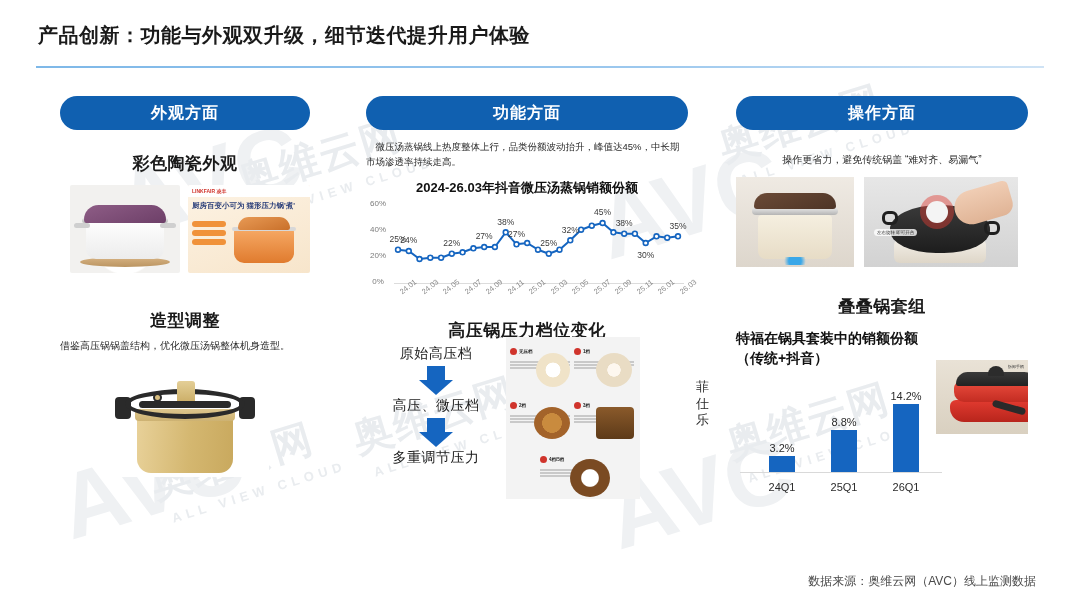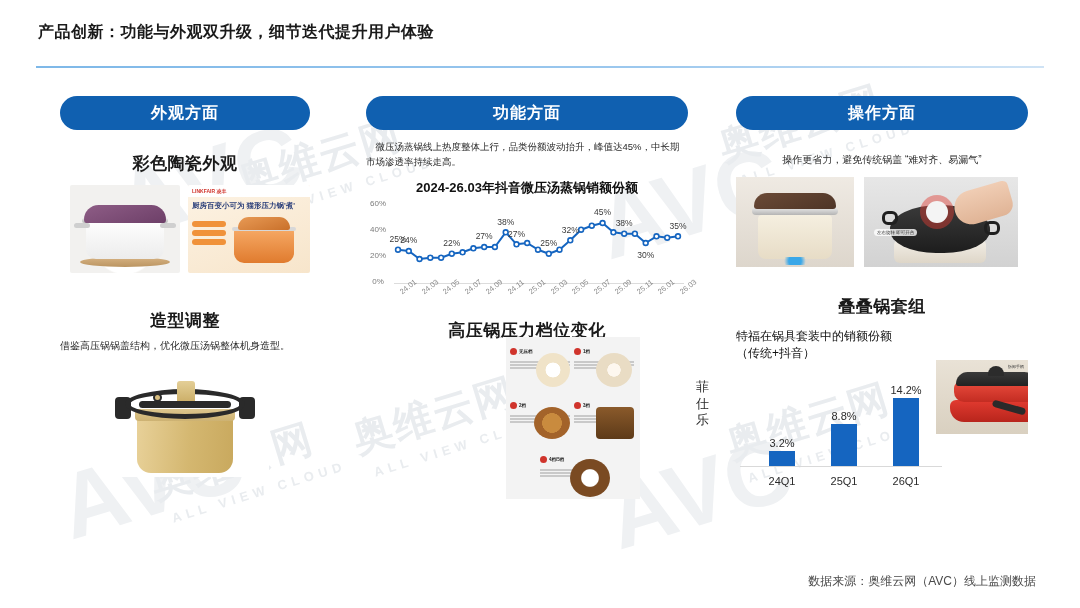--- a/index.html
+++ b/index.html
@@ -20,21 +20,21 @@
   .wm .big { font-size: 40px; letter-spacing: 2px; display: block; }
   .wm .sml { font-size: 13px; letter-spacing: 5px; display: block; margin-top: 2px; margin-left: 10px; }
   .wm-c {
     position: absolute; pointer-events: none; user-select: none; z-index: 1;
     font-size: 92px; font-weight: bold; color: #eff1f3; transform: rotate(-17deg);
   }
 
   
   .title-bar { position: absolute; left: 38px; top: 22px; z-index: 5; }
   .title-bar h1 {
-    font-size: 16px; font-weight: bold; color: #1a1a1a; letter-spacing: .5px;
+    font-size: 20px; font-weight: bold; color: #1a1a1a; letter-spacing: .5px;
   }
   .title-rule {
     position: absolute; left: 36px; top: 66px; width: 1008px; height: 2px;
     background: linear-gradient(to right, #7eb8e8 0%, #9cc8ee 60%, #cfe3f5 100%);
     z-index: 4;
   }
 
   
   .col { position: absolute; top: 96px; z-index: 3; }
   .col-a { left: 60px;  width: 250px; }
@@ -165,21 +165,21 @@
 
   .ph-grey { width: 154px; height: 90px; position: relative; background: linear-gradient(#e7e7e7,#d2d2d2); overflow: hidden; }
   .gr-lid { position:absolute; left:26px; top:28px; width:100px; height:48px; background: linear-gradient(#3a3a3a,#1d1d1d); border-radius: 50% 50% 46% 46%; }
   .gr-base { position:absolute; left:30px; top:62px; width:92px; height:24px; background: linear-gradient(#f3efe8,#ded6c8); border-radius: 6px; }
   .gr-knob { position:absolute; left:62px; top:24px; width:22px; height:22px; background: #f4f4f4; border-radius: 50%; box-shadow: 0 0 0 6px rgba(224,60,50,.45); }
   .gr-hand { position:absolute; right:6px; top:10px; width:58px; height:34px; background: linear-gradient(#f0cdb4,#e0b496); border-radius: 26px 8px 18px 26px; transform: rotate(-16deg); }
   .gr-tag { position:absolute; left:10px; top:52px; font-size:4.5px; color:#333; background:#ffffffcc; padding:1px 3px; border-radius:6px; white-space:nowrap; }
   .gr-hl { position:absolute; left:18px; top:34px; width:16px; height:14px; border:3px solid #1f1f1f; border-radius:6px; }
   .gr-hr { position:absolute; right:18px; top:44px; width:16px; height:14px; border:3px solid #1f1f1f; border-radius:6px; }
 
-  .bar-title2 { font-size: 12px; font-weight: normal; color: #111; line-height: 1.45; margin-top: 10px; }
+  .bar-title2 { font-size: 14px; font-weight: bold; color: #111; line-height: 1.45; margin-top: 10px; }
   .bar-chart { position: relative; width: 210px; height: 122px; margin-top: 4px; }
   .bc-base { position: absolute; left: 4px; right: 4px; bottom: 22px; height: 1px; background: #d9d9d9; }
   .bar { position: absolute; bottom: 23px; width: 26px; background: #1565c0; }
   .bar-val { position: absolute; font-size: 11px; color: #2b2b2b; transform: translateX(-50%); white-space: nowrap; }
   .bar-cat { position: absolute; bottom: 2px; font-size: 11px; color: #2b2b2b; transform: translateX(-50%); white-space: nowrap; }
 
   .ph-red { width: 118px; height: 74px; position: relative; background: linear-gradient(#e9e2d6,#d9d0c0); overflow:hidden;}
   .rd-pan2 { position:absolute; left:14px; top:40px; width:92px; height:22px; background: linear-gradient(#e23b30,#b8251c); border-radius: 6px 6px 14px 14px; }
   .rd-pan1 { position:absolute; left:18px; top:22px; width:84px; height:20px; background: linear-gradient(#e94b3c,#c32c22); border-radius: 6px 6px 10px 10px; }
   .rd-lid { position:absolute; left:20px; top:12px; width:80px; height:14px; background: linear-gradient(#3a3a3a,#222); border-radius: 30px 30px 6px 6px; }
@@ -332,20 +332,37 @@
           <div class="lc-x" style="left: 219.385px; top: 2px;">25.09</div>
           <div class="lc-x" style="left: 240.923px; top: 2px;">25.11</div>
           <div class="lc-x" style="left: 262.462px; top: 2px;">26.01</div>
           <div class="lc-x" style="left: 284px; top: 2px;">26.03</div>
         </div>
     </div>
 
     <div class="flow">
       <div class="blk-head" style="position:absolute; left:0; top:-10px; width:100%;">高压锅压力档位变化</div>
 
+      <div class="flow-left">
+        <div class="flow-step">原始高压档</div>
+        <div class="arrow-wrap">
+          <div class="arrow-dn">
+              <span class="stem"></span>
+              <span class="head"></span>
+            </div>
+        </div>
+        <div class="flow-step">高压、微压档</div>
+        <div class="arrow-wrap">
+          <div class="arrow-dn">
+              <span class="stem"></span>
+              <span class="head"></span>
+            </div>
+        </div>
+        <div class="flow-step">多重调节压力</div>
+      </div>
 
       <div class="menu-card">
         <div class="mc-cell" style="left:4px; top:4px; width:60px;">
           <span class="mc-badge"></span><span class="mc-t">无压档</span>
           <div class="mc-lines">
               <i></i>
               <i></i>
               <i style="width:70%"></i>
             </div>
           <div class="mc-food" style="left:26px; top:12px; width:34px; height:34px; background: radial-gradient(circle,#fff 0 30%, #f0e3c8 32% 100%);"></div>

